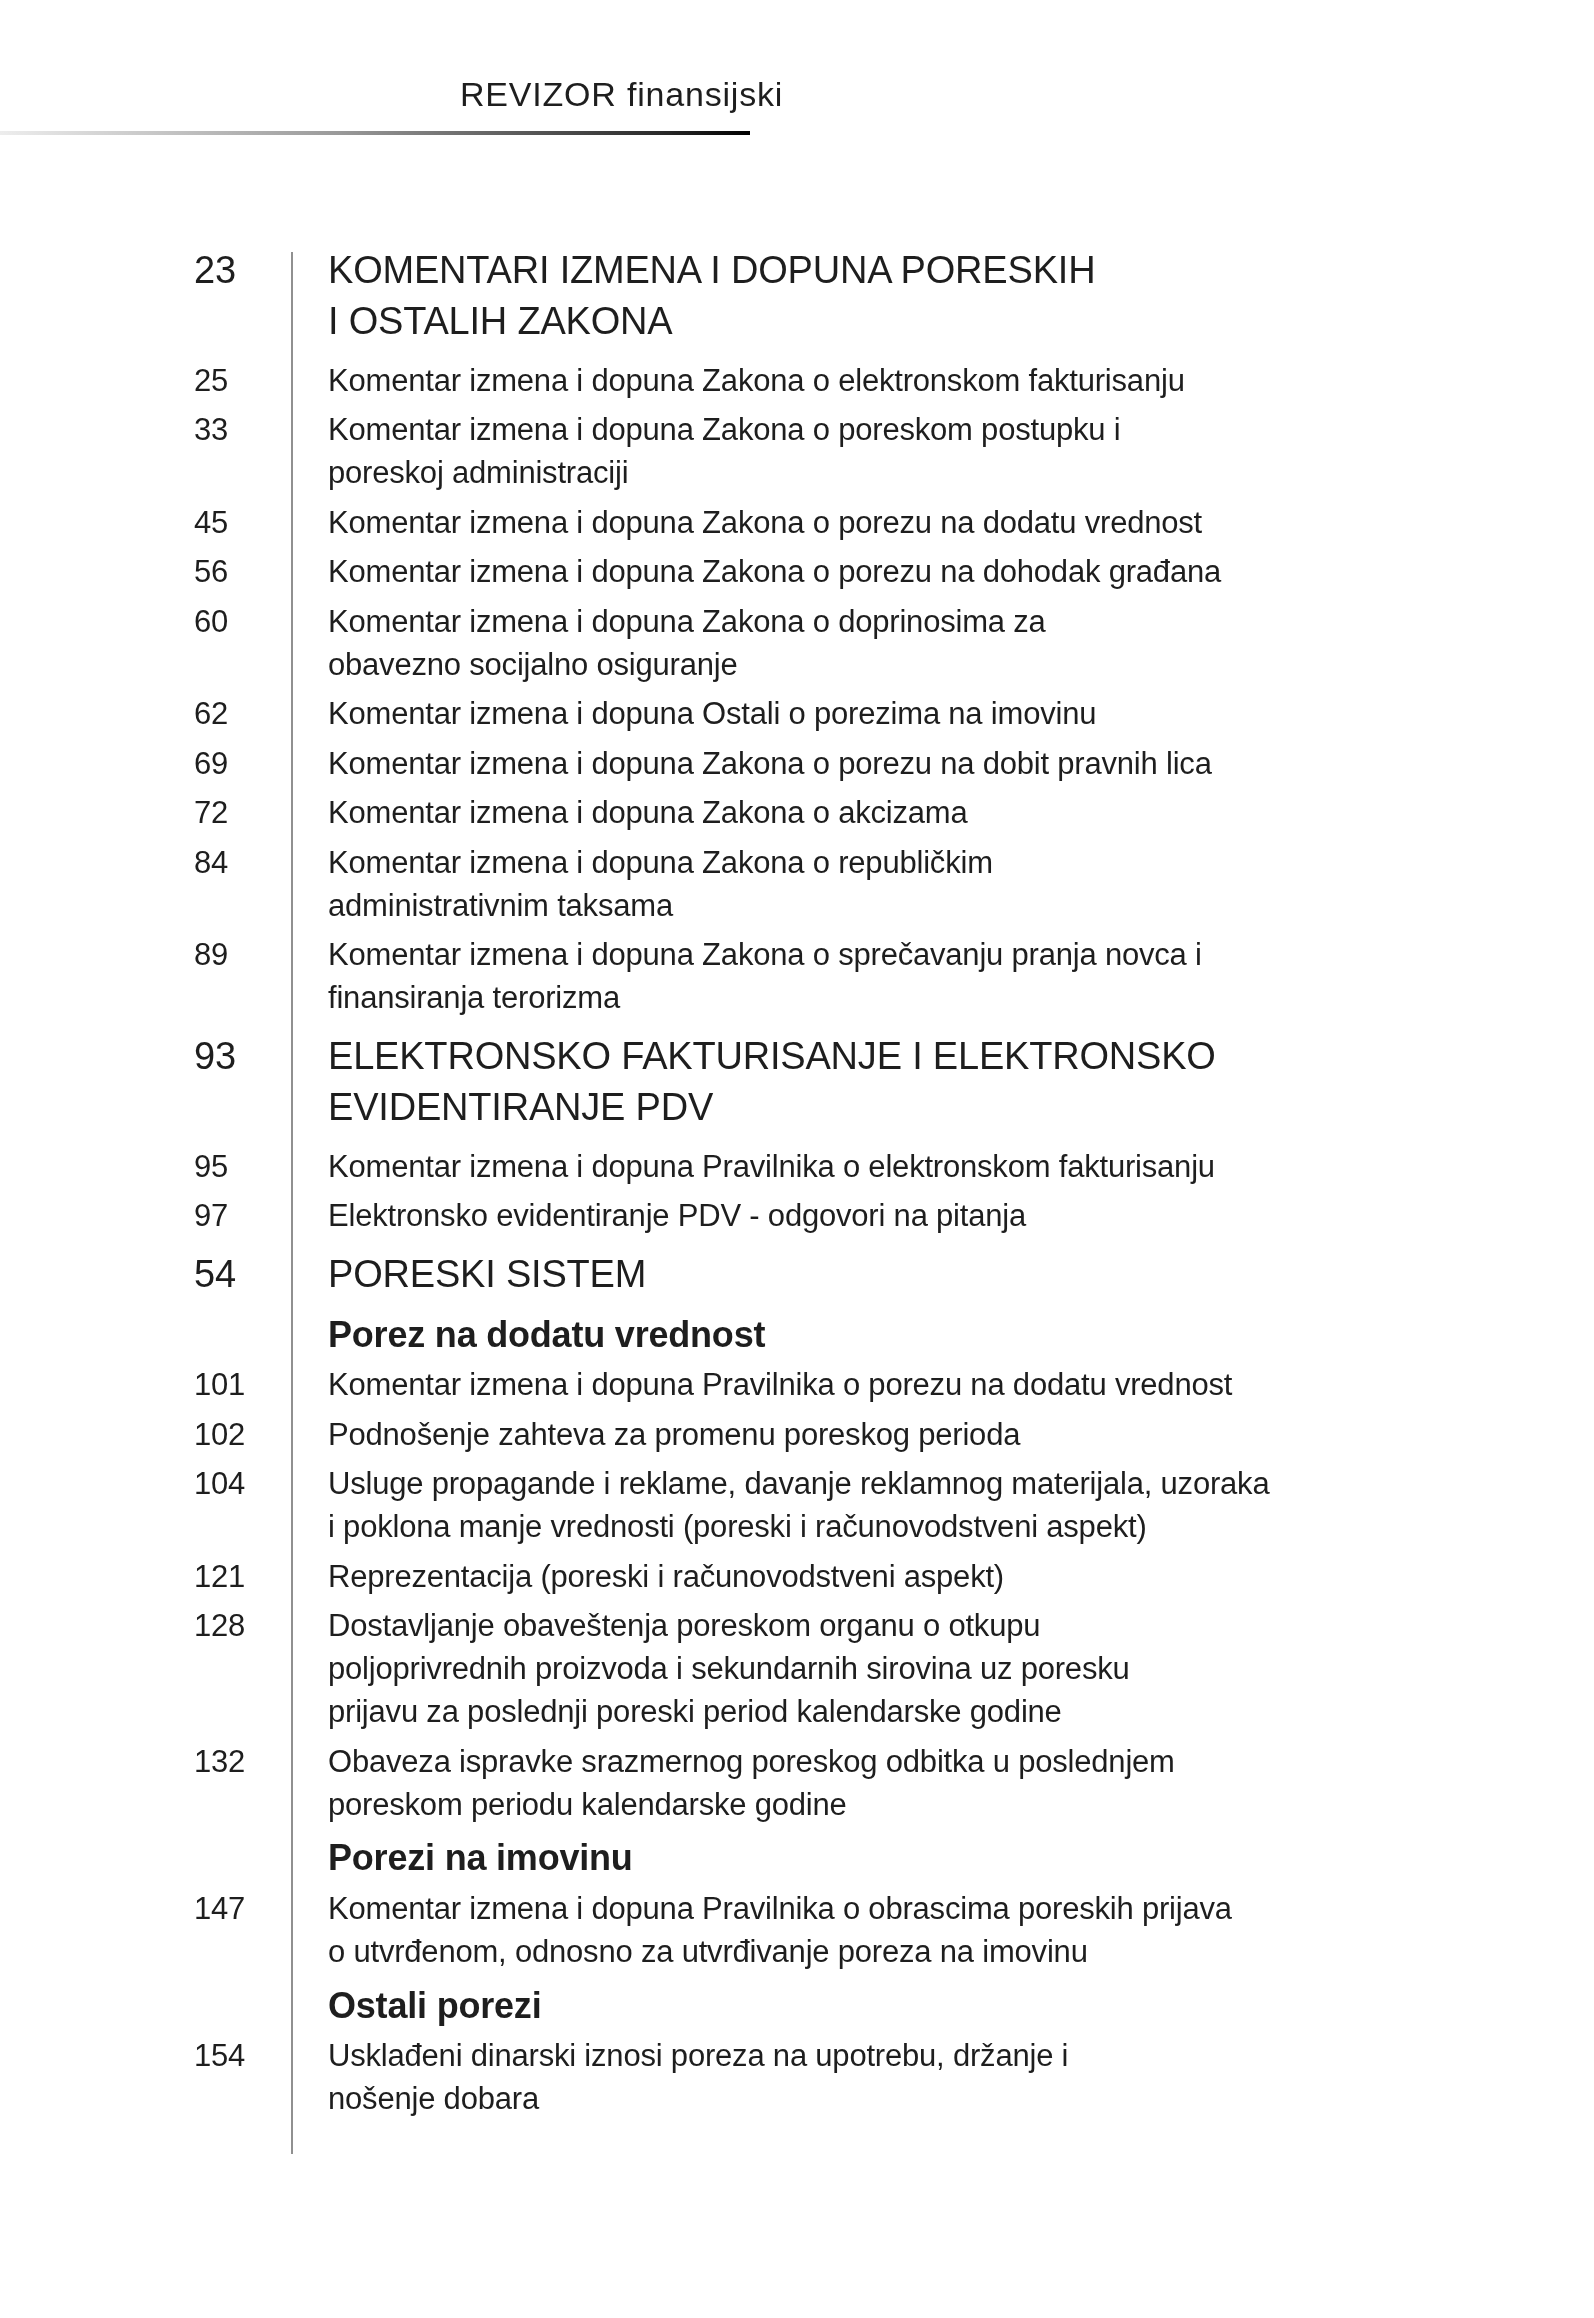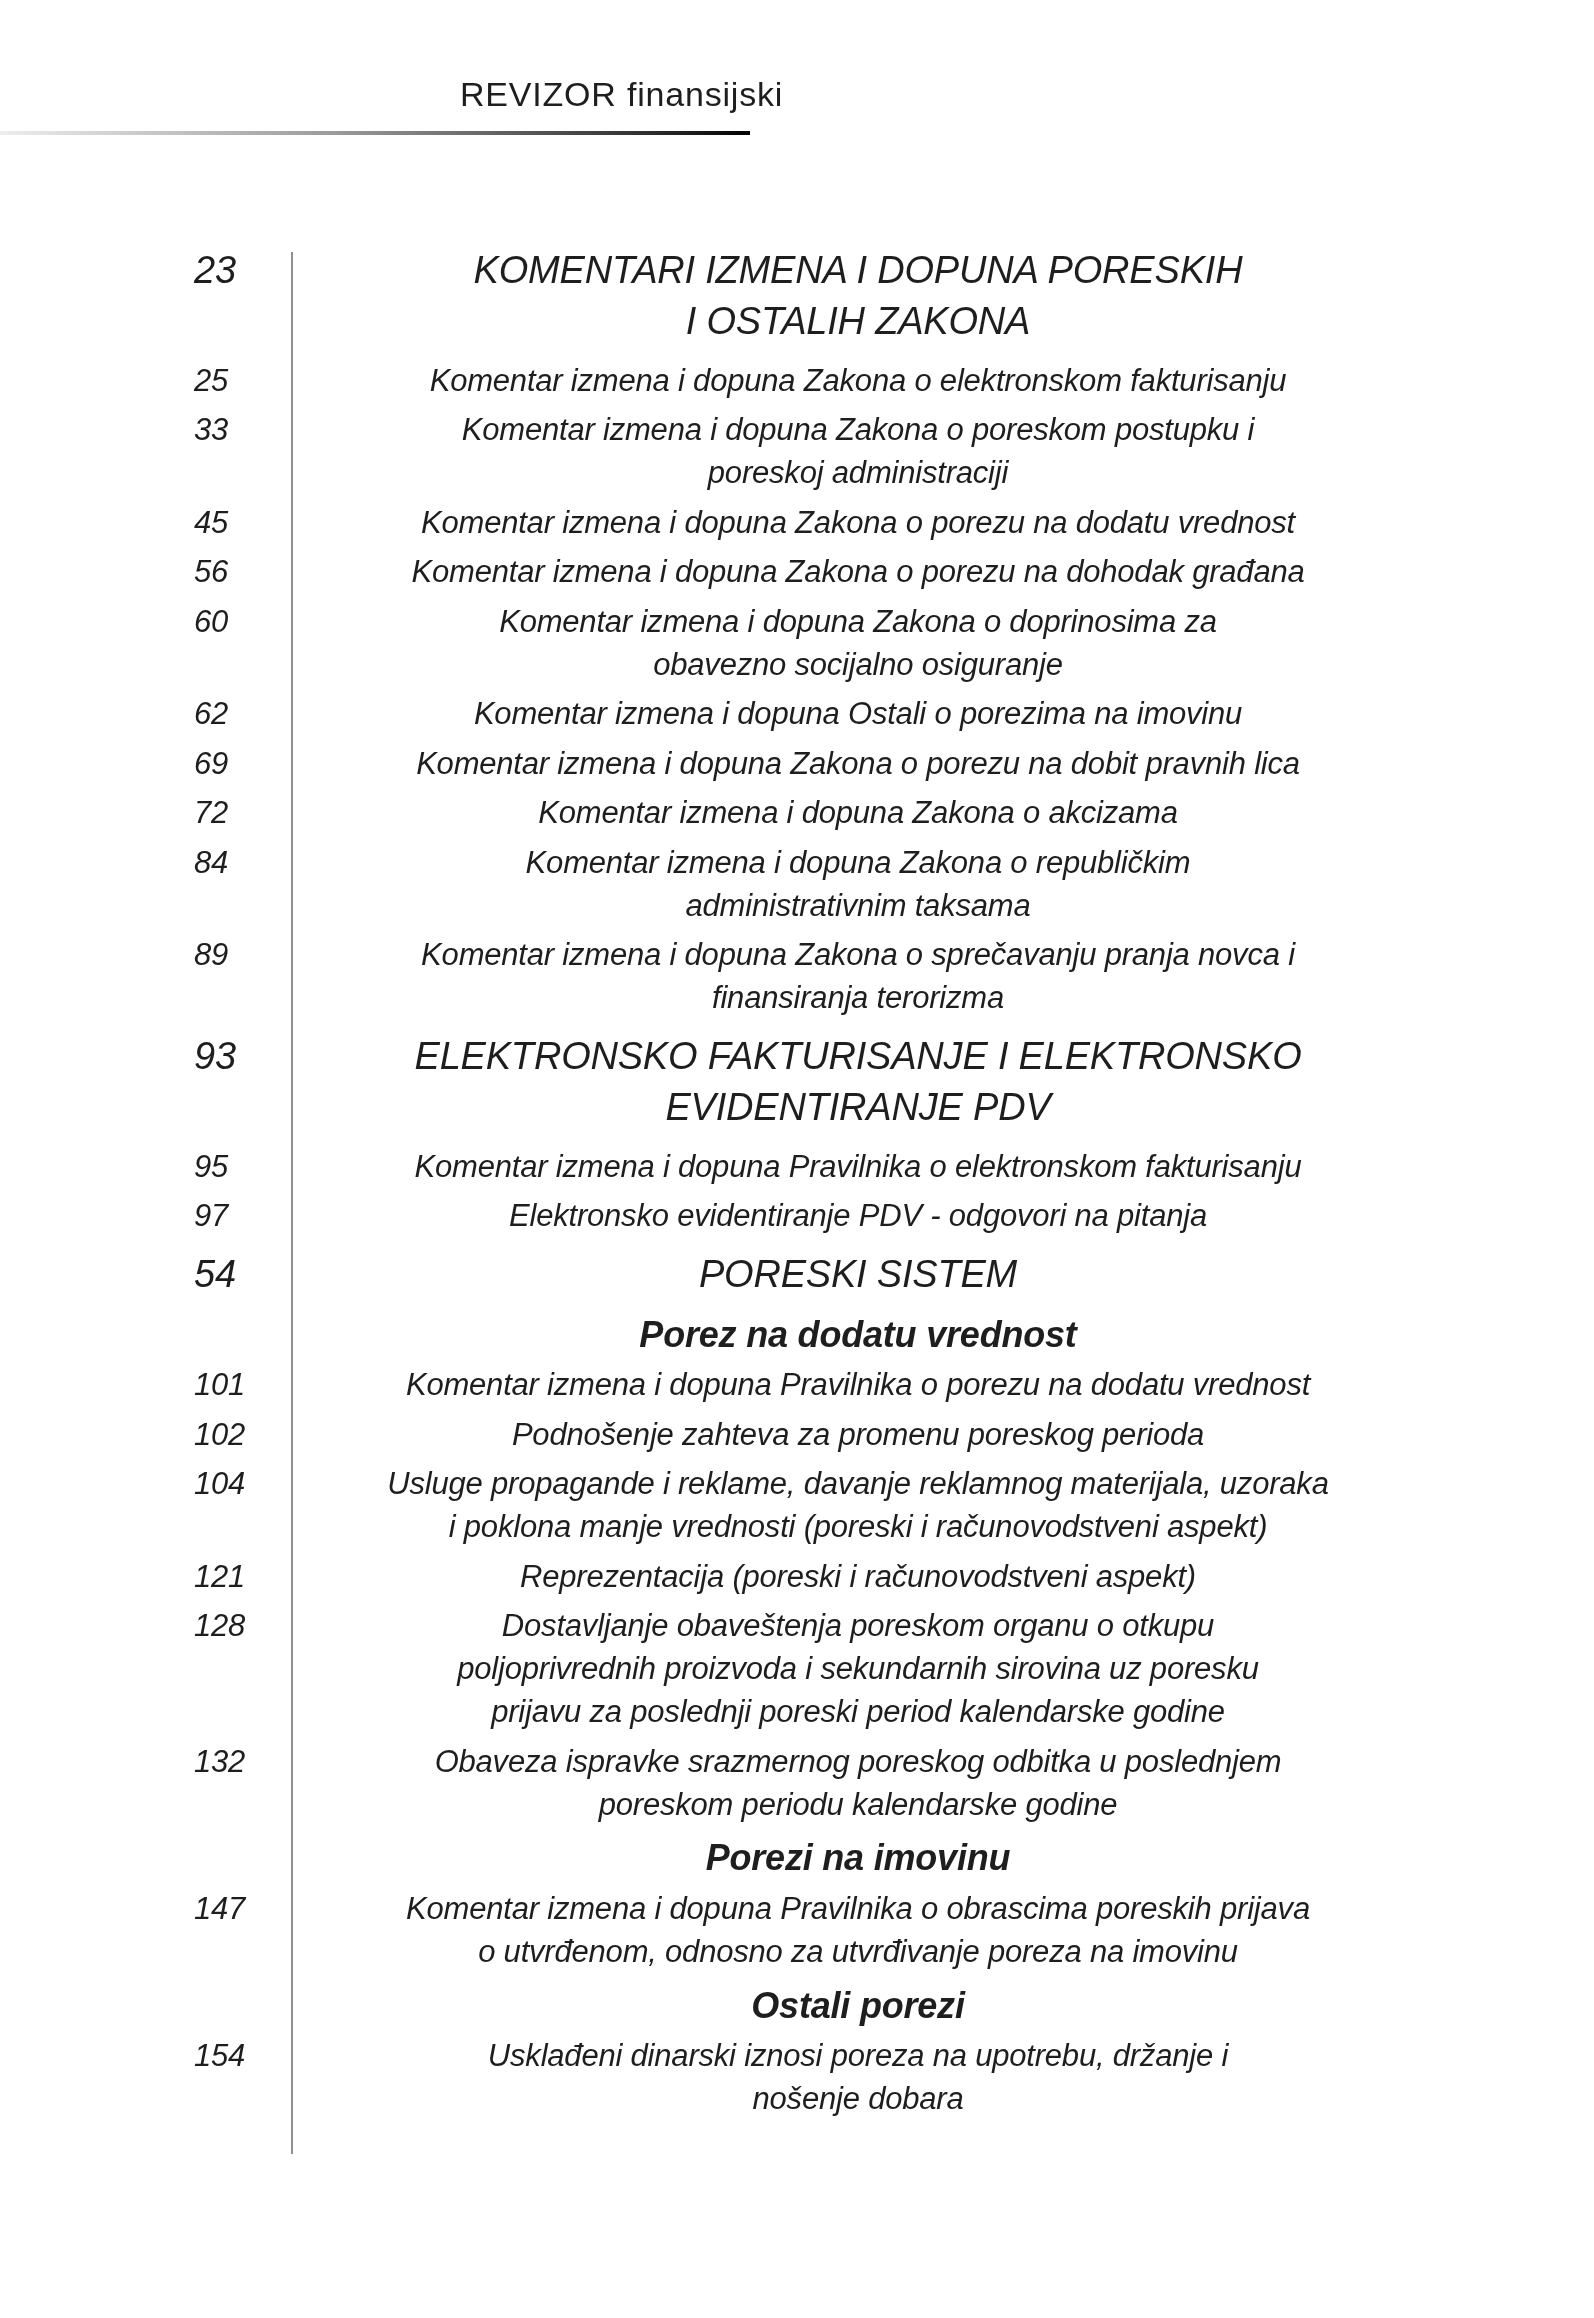--- a/index.html
+++ b/index.html
@@ -53,30 +53,28 @@
     left: 97px;
     top: 6.5px;
     width: 1.6px;
     height: 1902px;
     background: var(--divider-color, #909090);
   }
   .row {
     display: grid;
     grid-template-columns: 97px 1fr;
     align-items: start;
-    font-style: italic;
   }
   .row .num {
     font-weight: 300;
     white-space: nowrap;
   }
   .row .txt {
     padding-left: 37px;
     white-space: pre-line;
-    text-align: center;
   }
 
   .row.entry {
     font-size: 31px;
     line-height: 43px;
     font-weight: 300;
     margin-bottom: 6.5px;
     letter-spacing: -0.2px;
   }
   .row.section {

